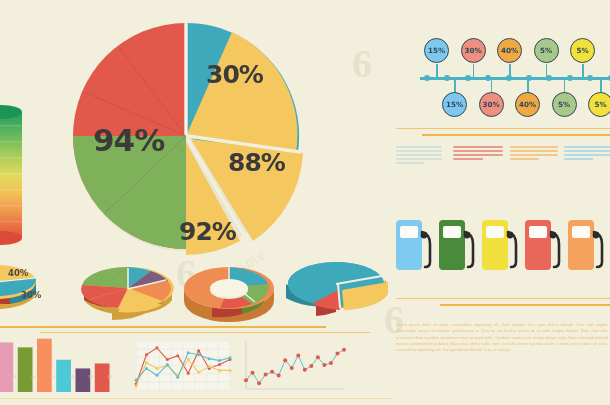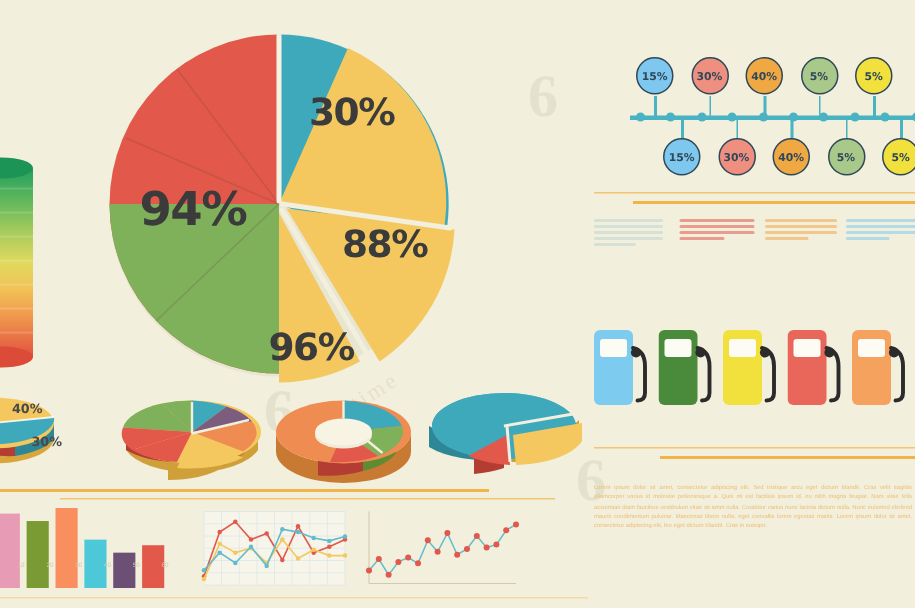--- a/index.html
+++ b/index.html
@@ -173,21 +173,21 @@
         <path d="M126 124 L238 140"></path>
         <path d="M126 128 L185 228"></path>
         <path d="M124 122 L124 12"></path>
       </g>
       <g stroke="#f7f4e6" stroke-width="2" fill="none">
         <path d="M124 122 L124 14"></path>
       </g>
     </svg>
     <div class="pie-label lbl-30">30%</div>
     <div class="pie-label lbl-20">88%</div>
-    <div class="pie-label lbl-10">96%</div>
+    <div class="pie-label lbl-10">92%</div>
     <div class="pie-label lbl-50">94%</div>
   </div>
 
   <div class="pie3d p3-a">
     <svg width="100" height="68" viewBox="0 0 100 68">
 
       <path d="M6 30 L6 42 A46 21 0 0 0 94 42 L94 30 A46 21 0 0 1 6 30 Z" fill="#cfa03a"></path>
       <path d="M6 30 L6 42 A46 21 0 0 0 40 50 L40 38 A46 21 0 0 1 6 30 Z" fill="#b33c33"></path>
       <path d="M52 46 L52 56 A46 21 0 0 0 88 40 L88 30 A46 21 0 0 1 52 46 Z" fill="#c87a33"></path>
 

